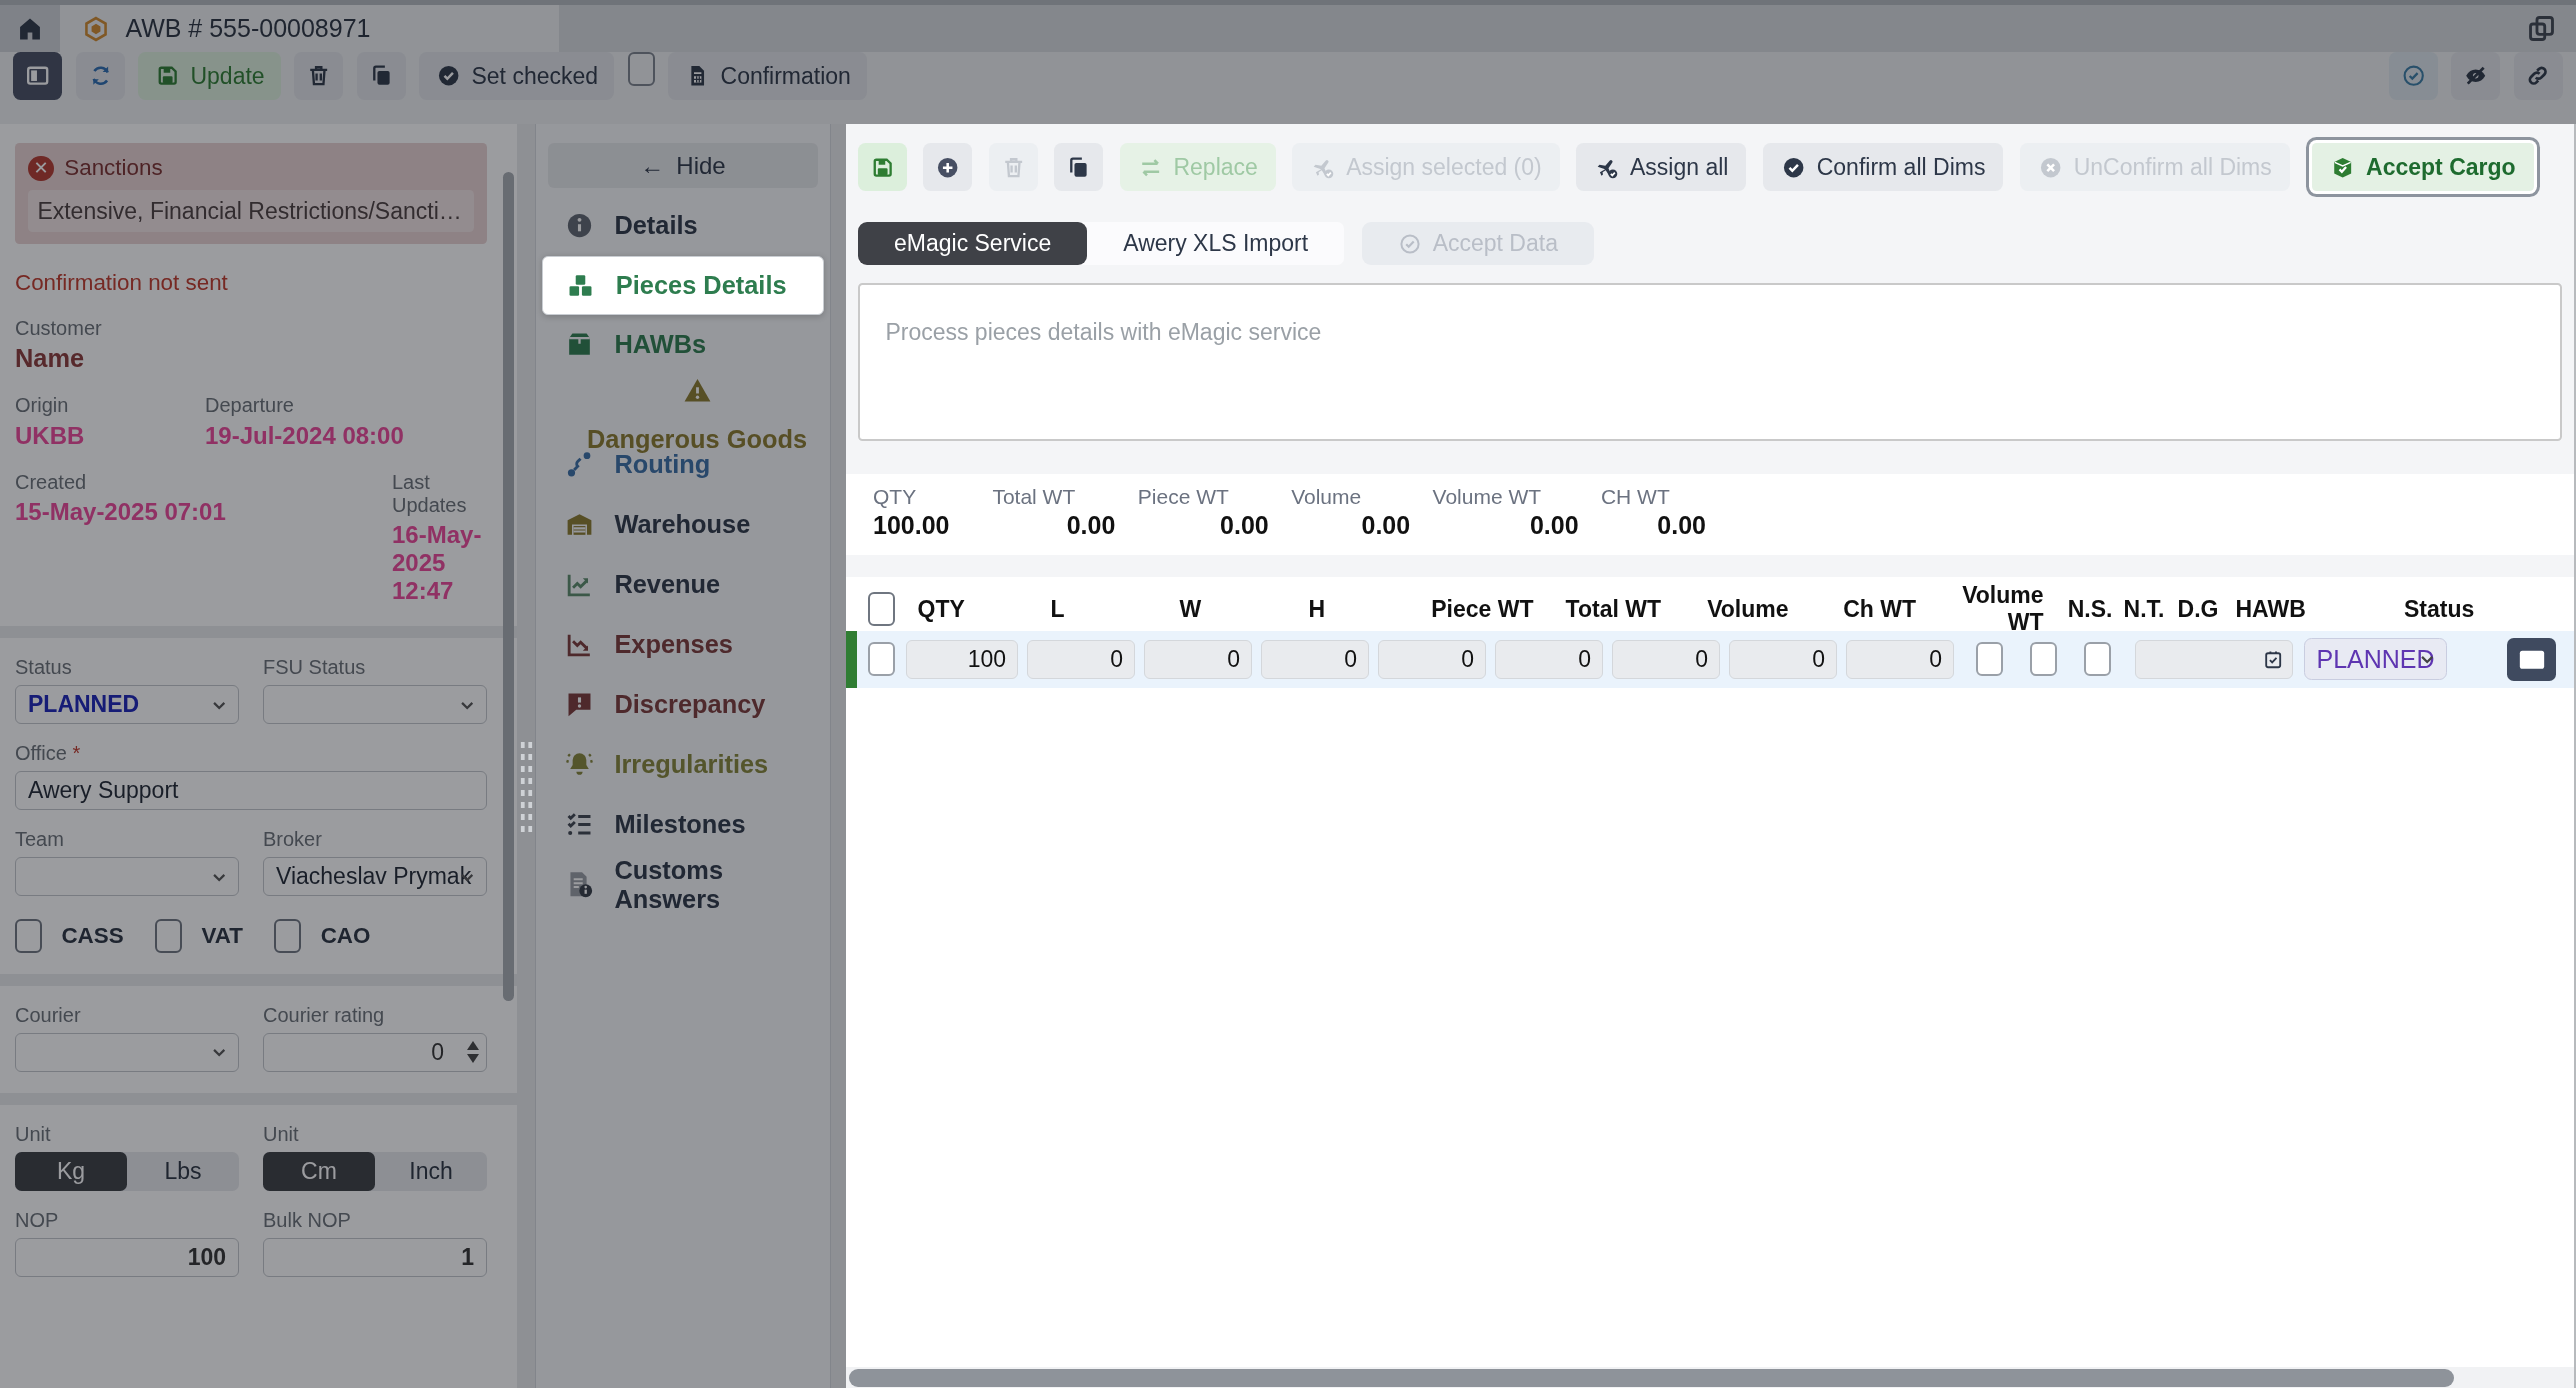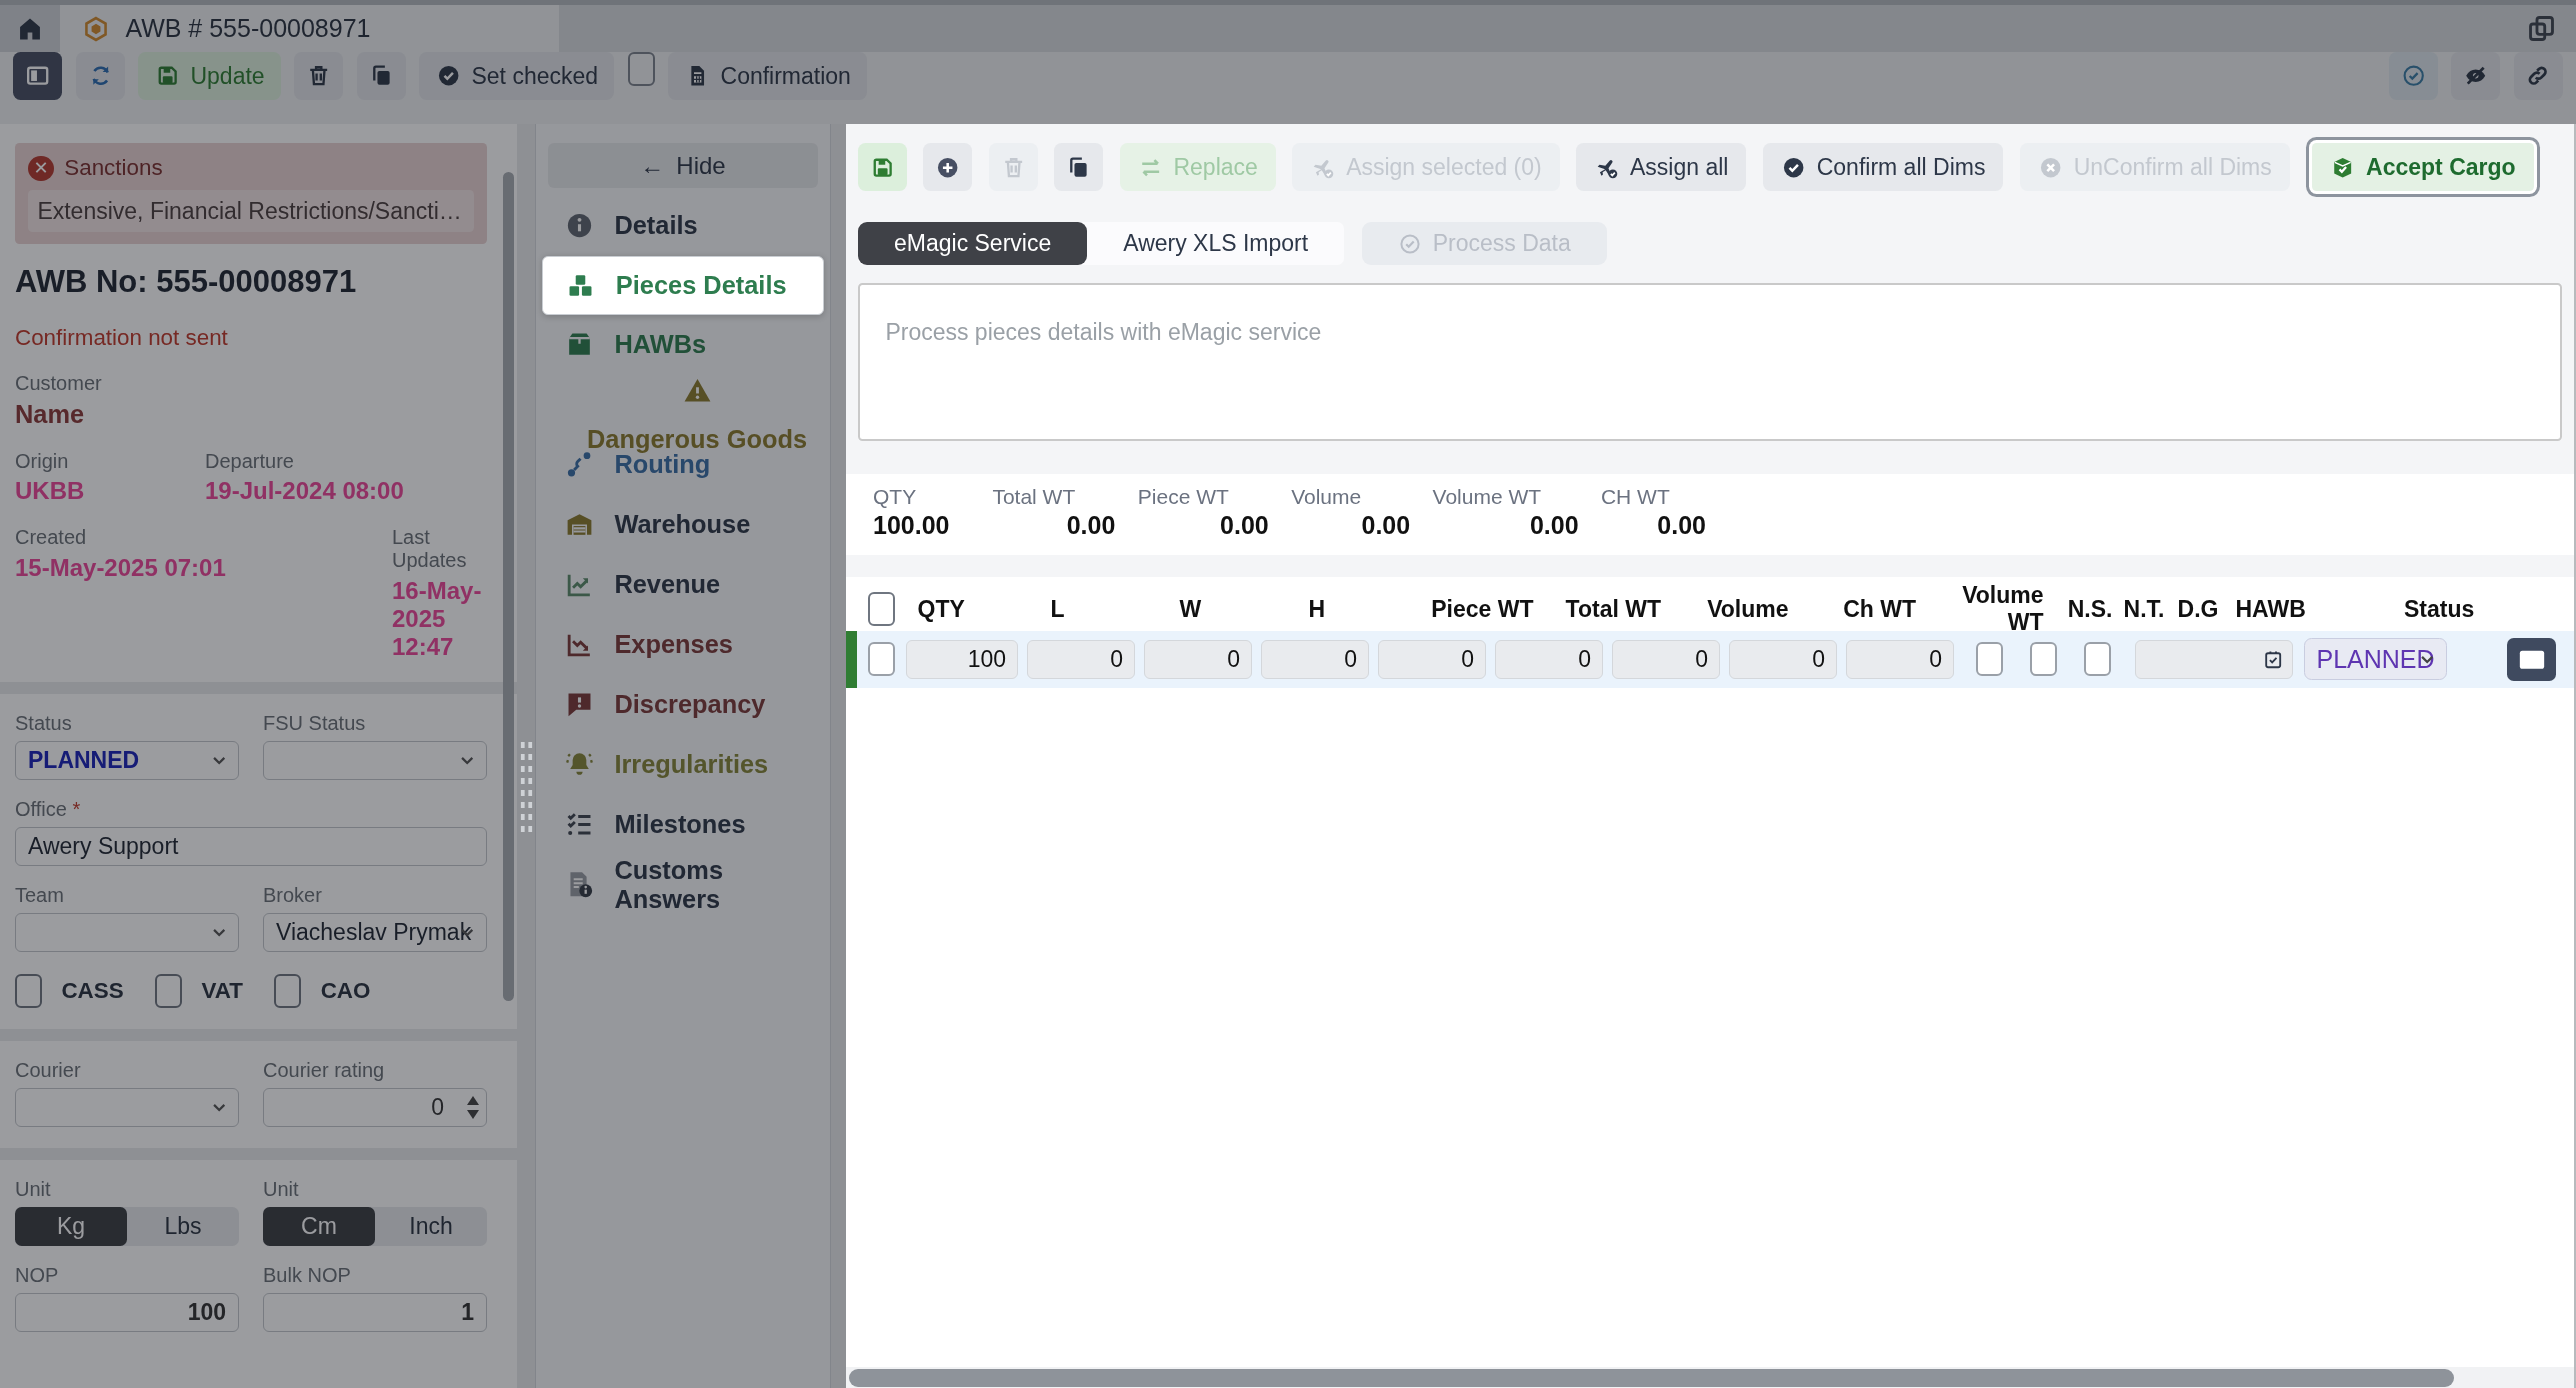--- a/index.html
+++ b/index.html
@@ -421,21 +421,20 @@
 
 <div class="sidebar">
   <div class="sb-inner">
     <div class="sanctions">
       <div class="sanc-title">
         <span class="sanc-x">✕</span>
         <span>Sanctions</span>
       </div>
       <div class="sanc-text">Extensive, Financial Restrictions/Sanctions, Significan...</div>
     </div>
-    <div class="awb-h">AWB No: 555-00008971</div>
     <div class="conf-note">Confirmation not sent</div>
     <div class="lbl">Customer</div>
     <div class="link-val">Name</div>
     <div class="trio">
       <div class="cell1" style="width:190px">
         <div class="lbl">Origin</div>
         <div class="val">UKBB</div>
       </div>
       <div class="cell2">
         <div class="lbl">Departure</div>
@@ -772,21 +771,21 @@
       <div class="ptab plain">
           <span>Awery XLS Import</span>
         </div>
     </div>
     <div class="ptab disabled">
       <span class="ic">
           <svg viewBox="0 0 32 32" width="24" height="24">
             <use href="#i-verify"></use>
           </svg>
         </span>
-      <span>Process Data</span>
+      <span>Accept Data</span>
     </div>
   </div>
 
   <div class="eml-area">
     <textarea placeholder="Process pieces details with eMagic service" style=""></textarea>
   </div>
 
   <div class="summary">
     <div class="sum-col first w-qty">
         <span class="sum-lab">QTY</span>

